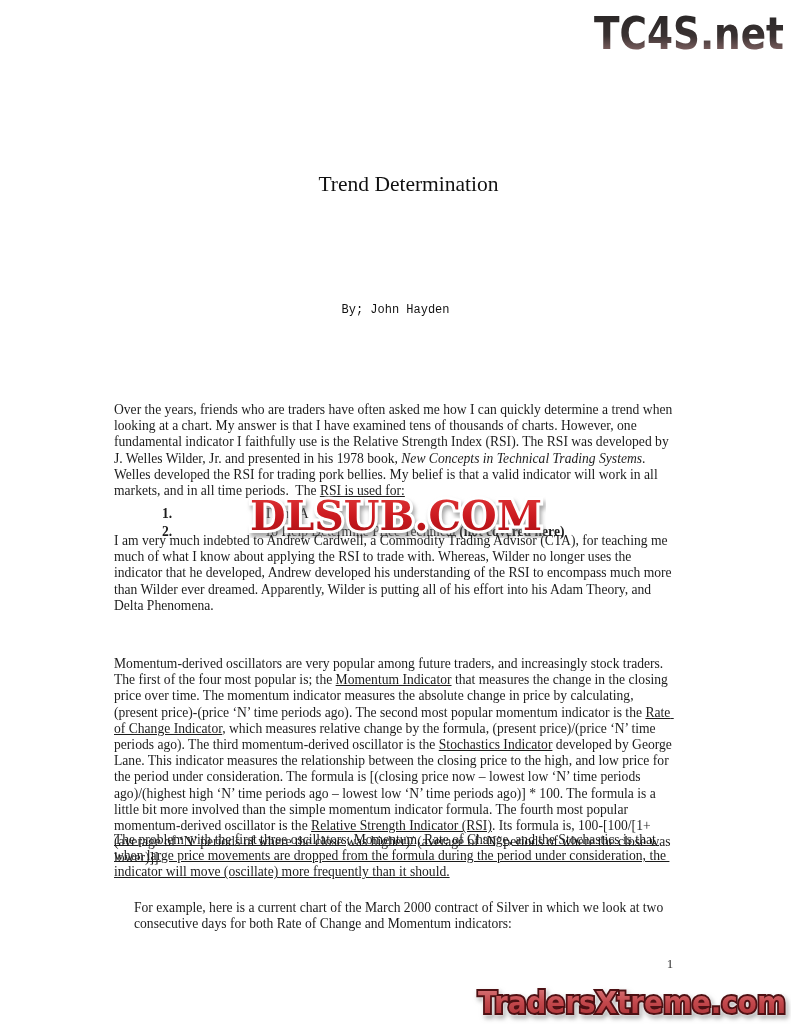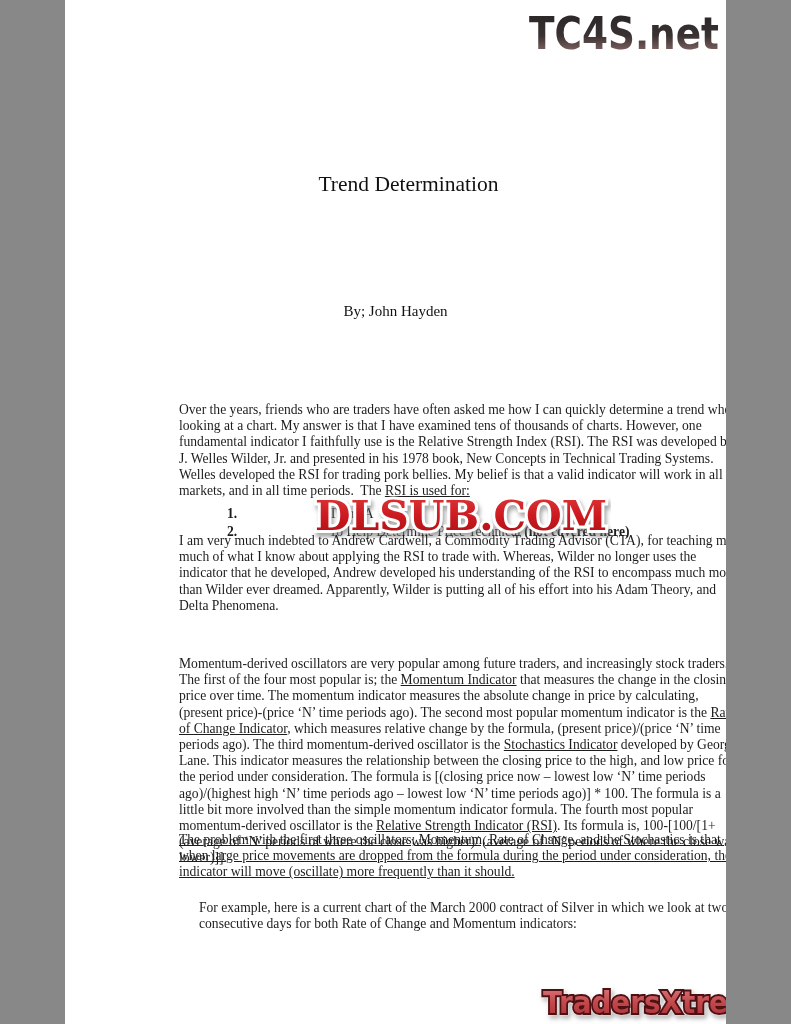--- a/index.html
+++ b/index.html
@@ -1,49 +1,49 @@
 <!DOCTYPE html>
 <html><head>
 <meta charset="utf-8">
 <style>
   html,body{margin:0;padding:0;background:#888;}
   .page{
     position:relative;
-    width:661px;height:1024px;
+    width:791px;height:1024px;
     background:#ffffff;
     margin:0 auto;
     font-family:"Liberation Serif", serif;
     color:#1c1c1c;
     overflow:hidden;
   }
   
   .tc4s{position:absolute;top:6px;right:4px;width:200px;height:52px;}
   
   .title{
     position:absolute;top:170px;left:0;width:100%;
     text-align:center;font-size:21.5px;line-height:28px;color:#111;padding-left:13px;
   }
   
   .byline{
     position:absolute;top:303px;left:0;width:100%;
-    text-align:center;font-size:15px;color:#111;
+    text-align:center;font-size:12px;color:#111;font-family:Liberation Mono, monospace;
   }
   
   .para{
     position:absolute;left:114px;width:566px;
     font-size:13.6px;line-height:16.2px;
     white-space:pre-wrap;
   }
   .p1{top:402px;}
   .p2{top:533px;}
   .p3{top:656px;}
   .p4{top:832px;text-decoration:underline;}
   .p5{top:900px;margin-left:20px;}
   .bold{font-weight:normal;}
-  .italic{}
+  .italic{font-style:italic;}
   .underline{text-decoration:underline;}
   
   .rsi-list{position:absolute;left:114px;top:506px;width:566px;font-size:13.6px;}
   .rsi-list .row{display:flex;height:17.5px;align-items:flex-start;}
   .rsi-list .num{margin-left:48px;width:102px;font-weight:bold;}
   .rsi-list .itm{font-weight:bold;white-space:pre-wrap;}
   .rsi-list .itm .plain{font-weight:bold;}
   
   .dlsub{position:absolute;left:246px;top:490px;width:300px;height:48px;}
   .tradersx{position:absolute;left:472px;top:978px;width:320px;height:46px;}

